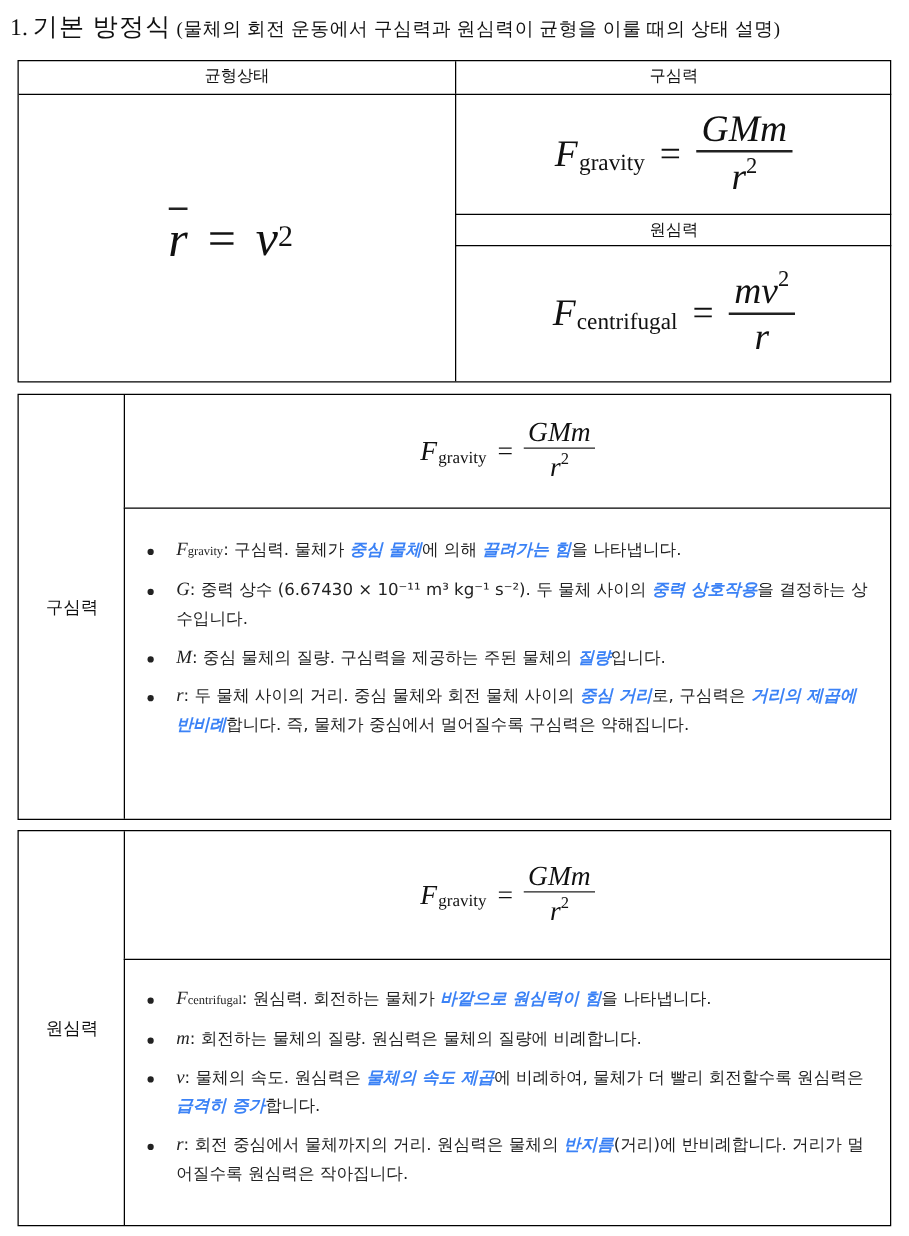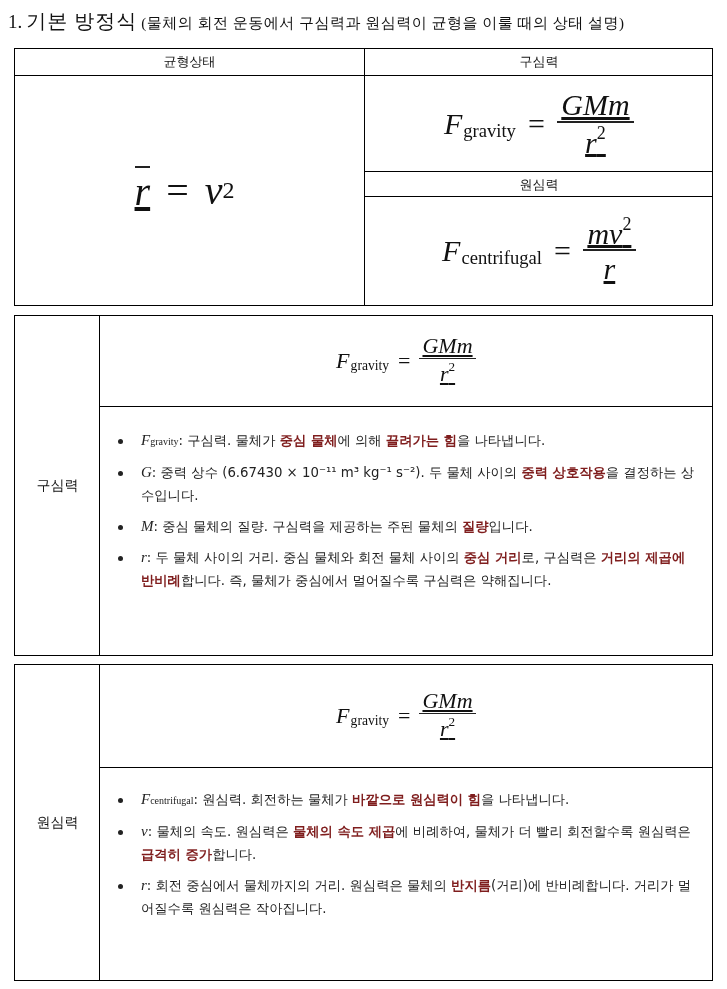--- a/index.html
+++ b/index.html
@@ -10,32 +10,32 @@
   .title .sub { font-size:15px; letter-spacing:0.5px; }
   .tbl { position:absolute; border:1px solid #000; box-sizing:border-box; }
   .cell { position:absolute; box-sizing:border-box; }
   .hdr { font-size:13px; text-align:center; line-height:25px; }
   .bt { border-top:1px solid #000; }
   .bl { border-left:1px solid #000; }
   .center { display:flex; align-items:center; justify-content:center; }
   .math { font-family:"Liberation Serif", serif; font-style:italic; display:inline-flex; align-items:center; color:#111; }
   .math .sub { font-style:normal; font-size:0.62em; position:relative; top:0.35em; margin-left:1px; }
   .math .eq { font-style:normal; margin:0 0.4em; }
-  .frac { display:inline-flex; flex-direction:column; align-items:center;text-decoration:underline; }
+  .frac { display:inline-flex; flex-direction:column; align-items:center; }
   .frac .n { padding:0 0.15em; line-height:1.1; }
   .frac .line { height:2px; background:#222; width:100%; }
   .frac .d { line-height:1.2; }
   sup.p { font-style:normal; font-size:0.6em; vertical-align:0.75em; }
   .side-label { font-size:14px; }
   ul.bul { list-style:none; margin:0; padding:0; }
   ul.bul li { position:relative; padding-left:27px; font-size:13.3px; line-height:23px; color:#222; margin-bottom:8px; }
   ul.bul li::before { content:""; position:absolute; left:4px; top:10px; width:5px; height:5px; border-radius:50%; background:#222; }
   .v { font-family:"Liberation Serif", serif; font-style:italic; font-size:15px; }
   .v .vs { font-style:normal; font-size:10px; }
-  b { font-weight:bold; color:#7f1d1d; }
+  b { font-weight:bold; color:#3b82f6;font-style:italic; }
 </style>
 </head>
 <body>
 
 <div class="title">
   <span class="num">1.</span>
   <span class="main">기본 방정식</span>
   <span class="sub">(물체의 회전 운동에서 구심력과 원심력이 균형을 이룰 때의 상태 설명)</span>
 </div>
 
@@ -118,17 +118,18 @@
       <span class="frac">
         <span class="n">GMm</span>
         <span class="line" style="height:1px;"></span>
         <span class="d"><span>r</span><sup class="p">2</sup></span>
       </span>
     </span>
   </div>
   <div class="cell bl bt" style="left:84px; top:102px; width:613px; height:213px; padding:20px 14px 0 14px;">
     <ul class="bul">
         <li><span class="v">F<span class="vs">centrifugal</span></span>: 원심력. 회전하는 물체가 <b>바깥으로 원심력이 힘</b>을 나타냅니다.</li>
+        <li><span class="v">m</span>: 회전하는 물체의 질량. 원심력은 물체의 질량에 비례합니다.</li>
         <li><span class="v">v</span>: 물체의 속도. 원심력은 <b>물체의 속도 제곱</b>에 비례하여, 물체가 더 빨리 회전할수록 원심력은 <b>급격히 증가</b>합니다.</li>
         <li><span class="v">r</span>: 회전 중심에서 물체까지의 거리. 원심력은 물체의 <b>반지름</b>(거리)에 반비례합니다. 거리가 멀어질수록 원심력은 작아집니다.</li>
       </ul>
   </div>
 </div>
 
 </body></html>

